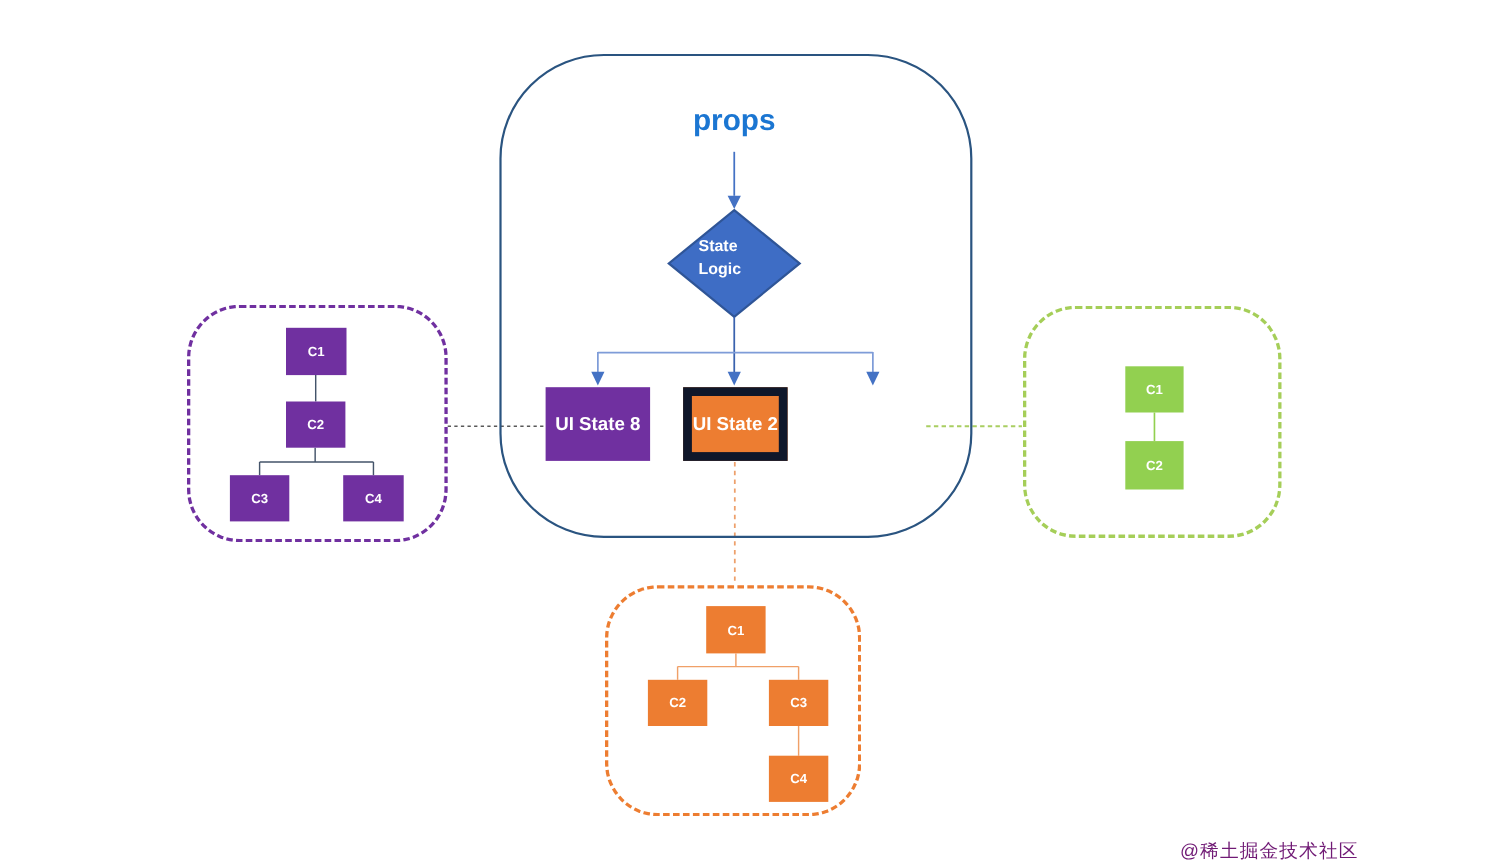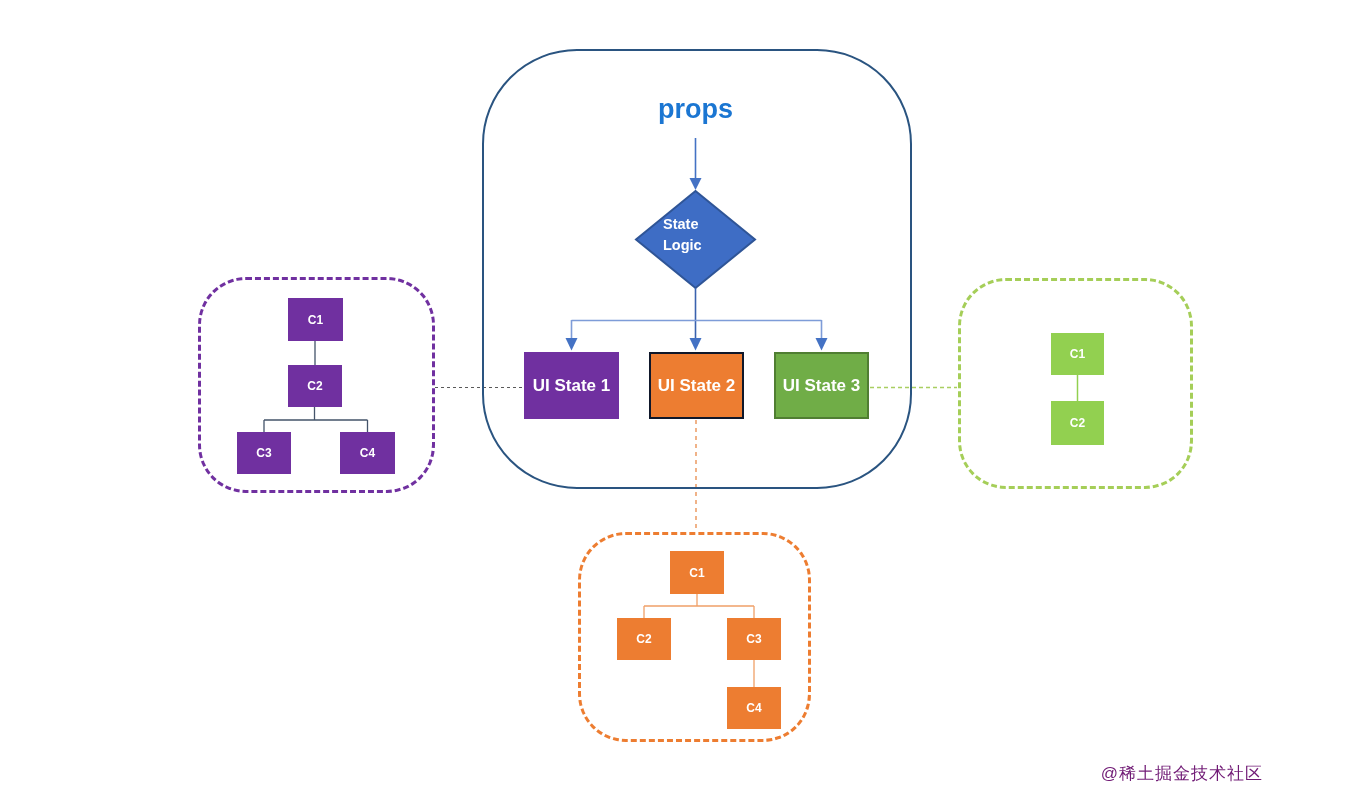--- a/index.html
+++ b/index.html
@@ -7,21 +7,20 @@
     padding: 0;
     background: #ffffff;
     font-family: "Liberation Sans", "DejaVu Sans", sans-serif;
   }
   .canvas {
     position: relative;
     width: 1245px;
     height: 789px;
     background: #ffffff;
     overflow: hidden;
-    margin-left: 28px;
   }
   .lines {
     position: absolute;
     left: 0; top: 0;
     width: 1351px;
     height: 789px;
   }
   .abs { position: absolute; box-sizing: border-box; }
 
   
@@ -55,21 +54,21 @@
     width: 95px; height: 67px;
     display: flex;
     align-items: center;
     justify-content: center;
     color: #ffffff;
     font-size: 17px;
     font-weight: bold;
     white-space: nowrap;
   }
   .s1 { left: 496px; top: 352px; background: #7030A0; }
-  .s2 { left: 621px; top: 352px; background: #ED7D31; border: 2px solid #0f172a; }
+  .s2 { left: 621px; top: 352px; background: #ED7D31; border: 8px solid #0f172a; }
   .s3 { left: 746px; top: 352px; background: #70AD47; border: 2px solid #507E32; }
 
   
   .dashed-box { border-style: dashed; border-width: 3px; border-radius: 48px; }
   .purple-container { left: 170px; top: 277px; width: 237px; height: 216px; border-color: #7030A0; }
   .orange-container { left: 550px; top: 532px; width: 233px; height: 210px; border-color: #ED7D31; }
   .green-container  { left: 930px; top: 278px; width: 235px; height: 211px; border-color: #A5CE58; }
 
   
   .node {
@@ -133,23 +132,22 @@
     <path d="M669 594 V606 M616 606 H726 M616 606 V618 M726 606 V618 M726 660 V687" stroke="#F0A068" stroke-width="1.3" fill="none"></path>
 
     <path d="M1049.5 375 V401" stroke="#92D050" stroke-width="1.5" fill="none"></path>
   </svg>
 
   <div class="abs outer-container"></div>
 
   <div class="abs props-title">props</div>
   <div class="abs diamond-label">State Logic</div>
 
-  <div class="abs ui-state s1">UI State 1</div>
+  <div class="abs ui-state s1">UI State 8</div>
   <div class="abs ui-state s2">UI State 2</div>
-  <div class="abs ui-state s3">UI State 3</div>
 
   <div class="abs dashed-box purple-container"></div>
   <div class="abs node purple-node p1">C1</div>
   <div class="abs node purple-node p2">C2</div>
   <div class="abs node purple-node p3">C3</div>
   <div class="abs node purple-node p4">C4</div>
 
   <div class="abs dashed-box orange-container"></div>
   <div class="abs node orange-node o1">C1</div>
   <div class="abs node orange-node o2">C2</div>

